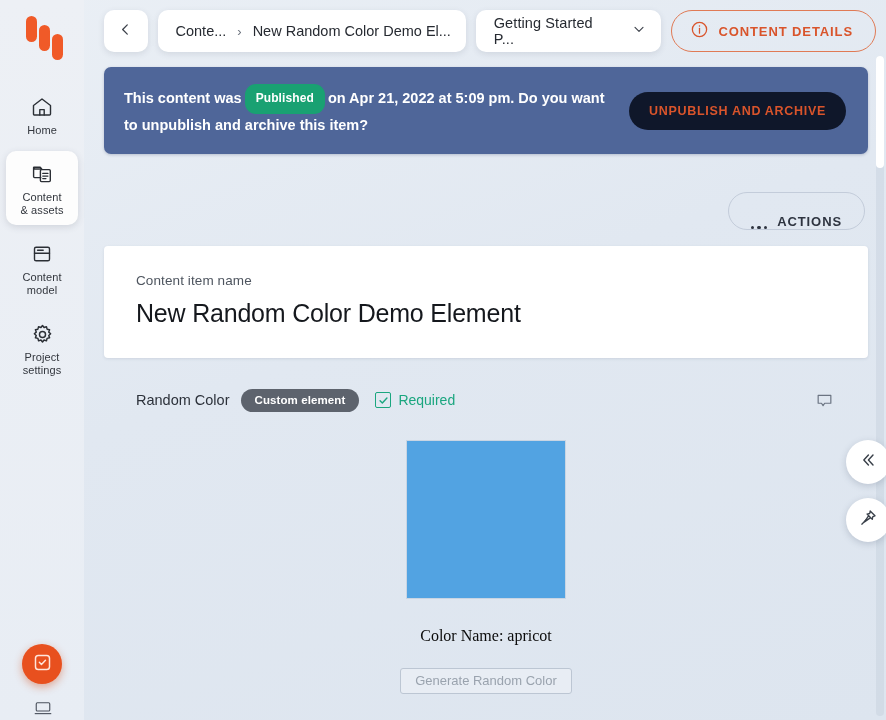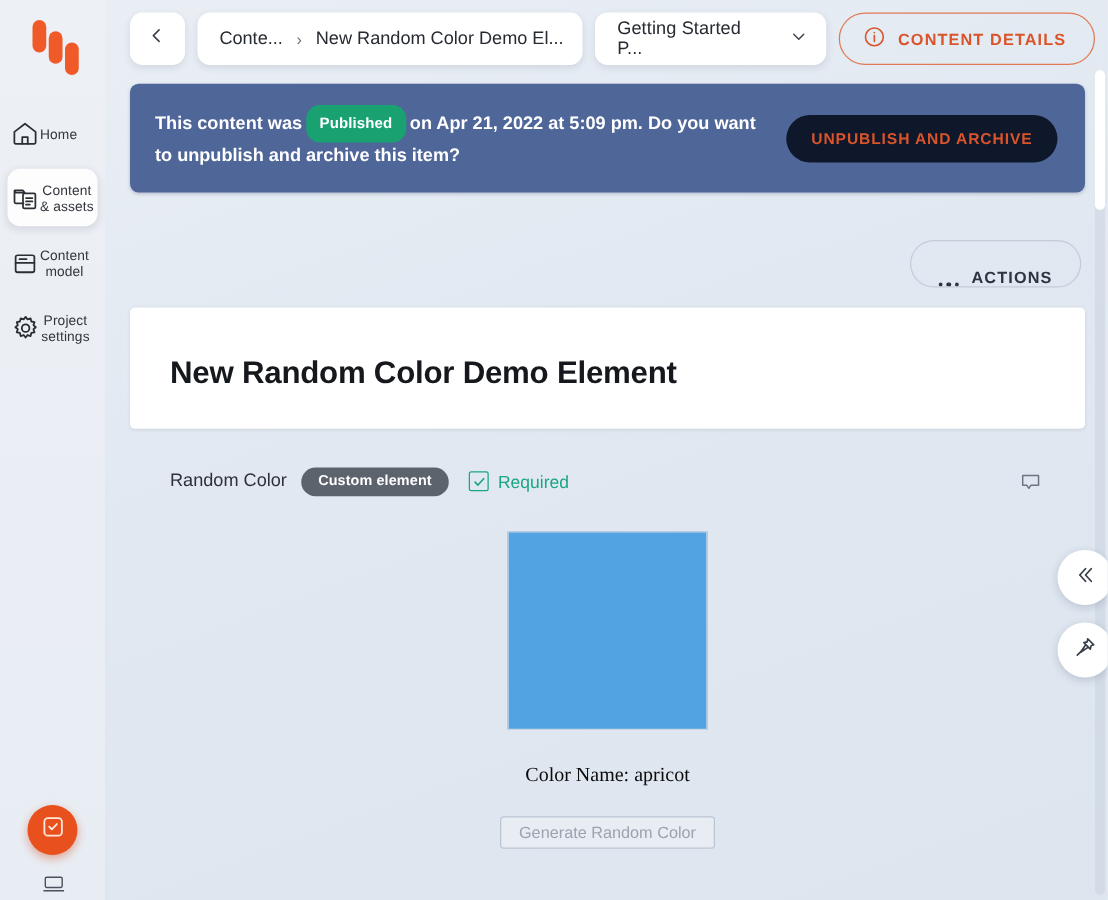--- a/index.html
+++ b/index.html
@@ -42,21 +42,21 @@
   .logo i.b1 { left: 9px;  top: 2px;  }
   .logo i.b2 { left: 22px; top: 11px; }
   .logo i.b3 { left: 35px; top: 20px; }
 
   .nav { margin-top: 24px; width: 100%; display:flex; flex-direction:column; align-items:center; }
   .nav-item {
     width: 72px;
     padding: 9px 2px 8px;
     margin-bottom: 6px;
     border-radius: 10px;
-    display: flex; flex-direction: row; align-items: center;
+    display: flex; flex-direction: column; align-items: center;
     cursor: pointer;
     color: #2b2f35;
   }
   .nav-item.active {
     background: #fdfdfd;
     box-shadow: 0 2px 7px rgba(60,70,90,.16);
   }
   .nav-icon { height: 28px; display:flex; align-items:center; justify-content:center; }
   .nav-label {
     margin-top: 3px;
@@ -252,21 +252,21 @@
     box-shadow: 0 1px 3px rgba(60,75,100,.12);
   }
   .name-label {
     font-size: 13.5px;
     color: #4e555f;
     letter-spacing: .1px;
   }
   .name-value {
     margin-top: 11px;
     font-size: 25px;
-    font-weight: 700;
+    font-weight: 400;
     color: #15181d;
     letter-spacing: -.2px;
   }
 
   
   .field-block { margin-top: 30px; padding: 0 32px; }
   .field-head {
     display: flex;
     align-items: center;
     gap: 11px;
@@ -515,20 +515,21 @@
           <span class="dots">
               <span></span>
               <span></span>
               <span></span>
             </span>
           <span class="lbl">ACTIONS</span>
         </button>
       </div>
 
       <div class="name-card">
+        <div class="name-label">Content item name</div>
         <div class="name-value">New Random Color Demo Element</div>
       </div>
 
       <div class="field-block">
         <div class="field-head">
           <span class="field-label">Random Color</span>
           <span class="chip-custom">Custom element</span>
           <span class="required-wrap">
             <span class="req-check">
               <svg width="11" height="11" viewBox="0 0 24 24" fill="none" stroke="#1aa67f" stroke-width="3" stroke-linejoin="round" stroke-linecap="round">

